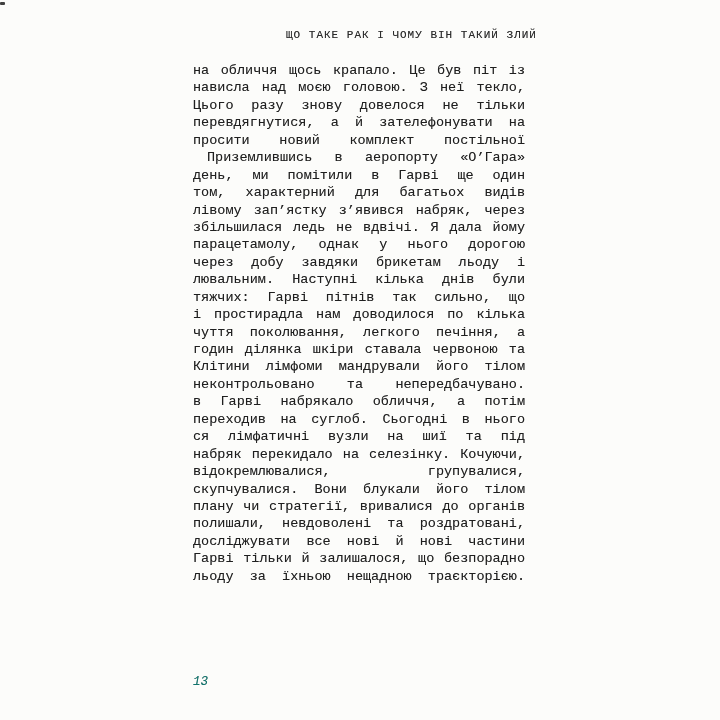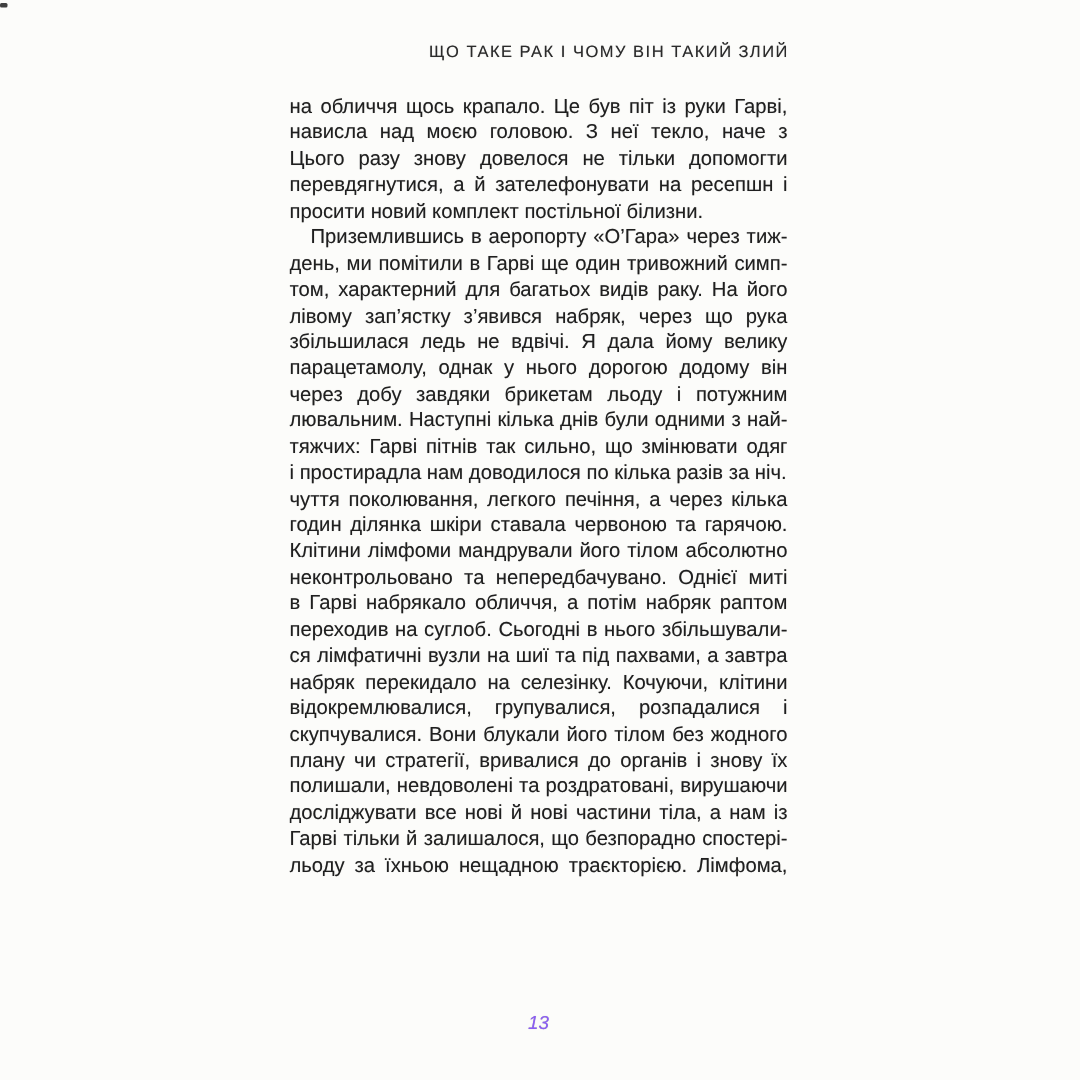--- a/index.html
+++ b/index.html
@@ -6,21 +6,21 @@
     margin: 0;
     padding: 0;
     background: #fcfcfa;
   }
   .page {
     position: relative;
     width: 720px;
     height: 720px;
     background: var(--bg, #fcfcfa);
     color: var(--fg, #1f1f1f);
-    font-family: Liberation Sans, sans-serif;
+    font-family: Liberation Mono, monospace;
     overflow: hidden;
   }
   .scan-speck {
     position: absolute;
     left: 0;
     top: 2px;
     width: 5px;
     height: 3px;
     background: #3f3f3f;
     border-radius: 1px;
@@ -57,25 +57,25 @@
     text-align-last: left;
   }
   .line.first-indent {
     text-indent: 14px;
   }
   .page-number {
     position: absolute;
     left: 193px;
     top: 674px;
     width: 332px;
-    text-align: center;
+    text-align: left;
     font-style: italic;
     font-size: 12.5px;
     line-height: 16px;
-    color: #8b5cf6;
+    color: #0f766e;
     text-shadow: 0 0 0.5px rgba(0,0,0,0.35);
   }
 </style>
 </head>
 <body>
 
 <div class="page" style="--bg: #fcfcfa; --fg: #1f1f1f;">
   <div class="scan-speck"></div>
   <header class="running-head">ЩО ТАКЕ РАК І ЧОМУ ВІН ТАКИЙ ЗЛИЙ</header>
   <main class="body-text">

